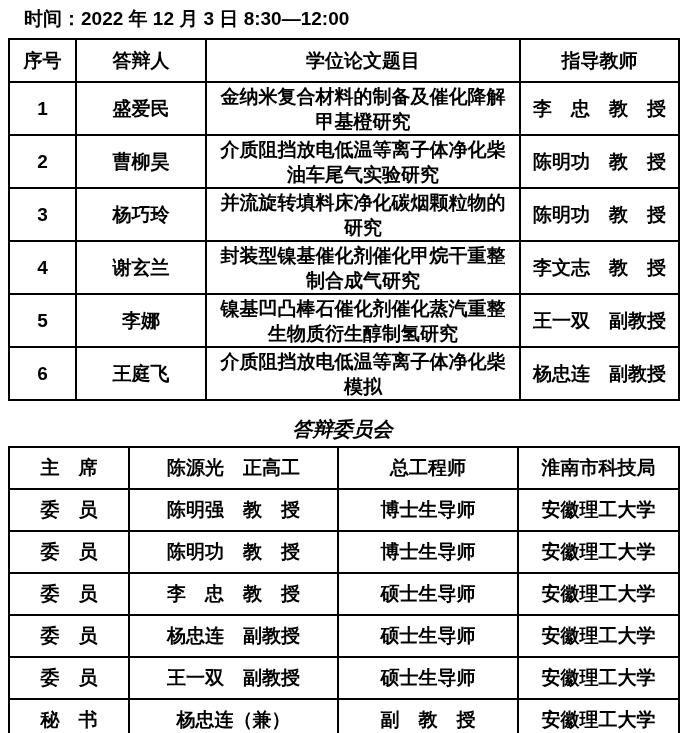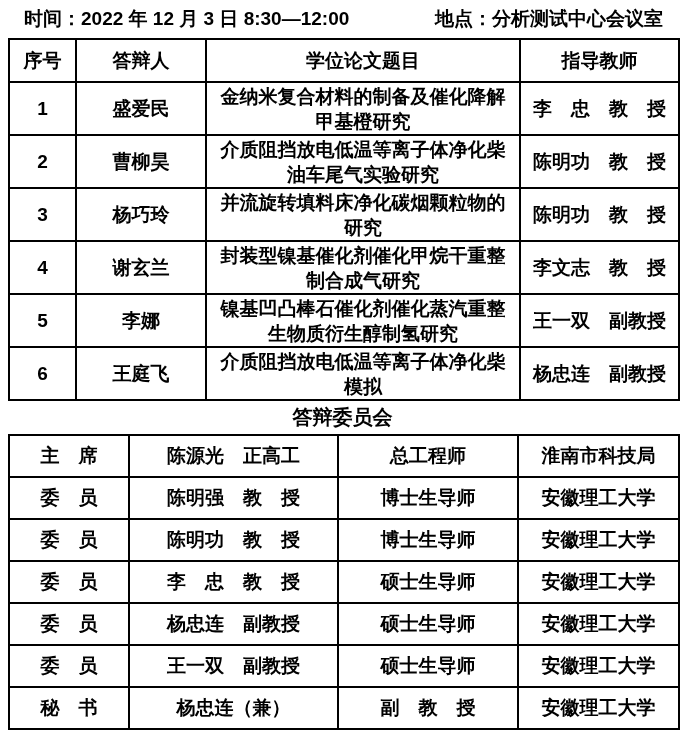--- a/index.html
+++ b/index.html
@@ -36,35 +36,35 @@
     padding: 0 2px;
     overflow: hidden;
   }
   .t1 { margin-top: 9px; width: 670px; border-radius: 6px; }
   .t1 thead tr { height: 43px; }
   .t1 tbody tr { height: 53px; }
   .t1 .c-title { white-space: pre-line; line-height: 25px; }
   .committee-heading {
     text-align: center;
     font-size: 20px;
-    margin-top: 4px;
+    margin-top: 16px;
     height: 24px;
     line-height: 24px;
+    font-style: italic;
   }
   .t2 { margin-top: 5px; width: 670px; }
   .t2 tr { height: 42px; padding-left: 42px; }
 </style>
 </head>
 <body>
 
 <div class="page">
 
   <div class="topline">
     <span>时间：2022 年 12 月 3 日 8:30—12:00</span>
-    <span>地点：分析测试中心会议室</span>
   </div>
 
   <table class="t1">
     <colgroup>
       <col style="width:67px">
         <col style="width:130px">
         <col style="width:314px">
         <col style="width:159px">
     </colgroup>
     <thead>

